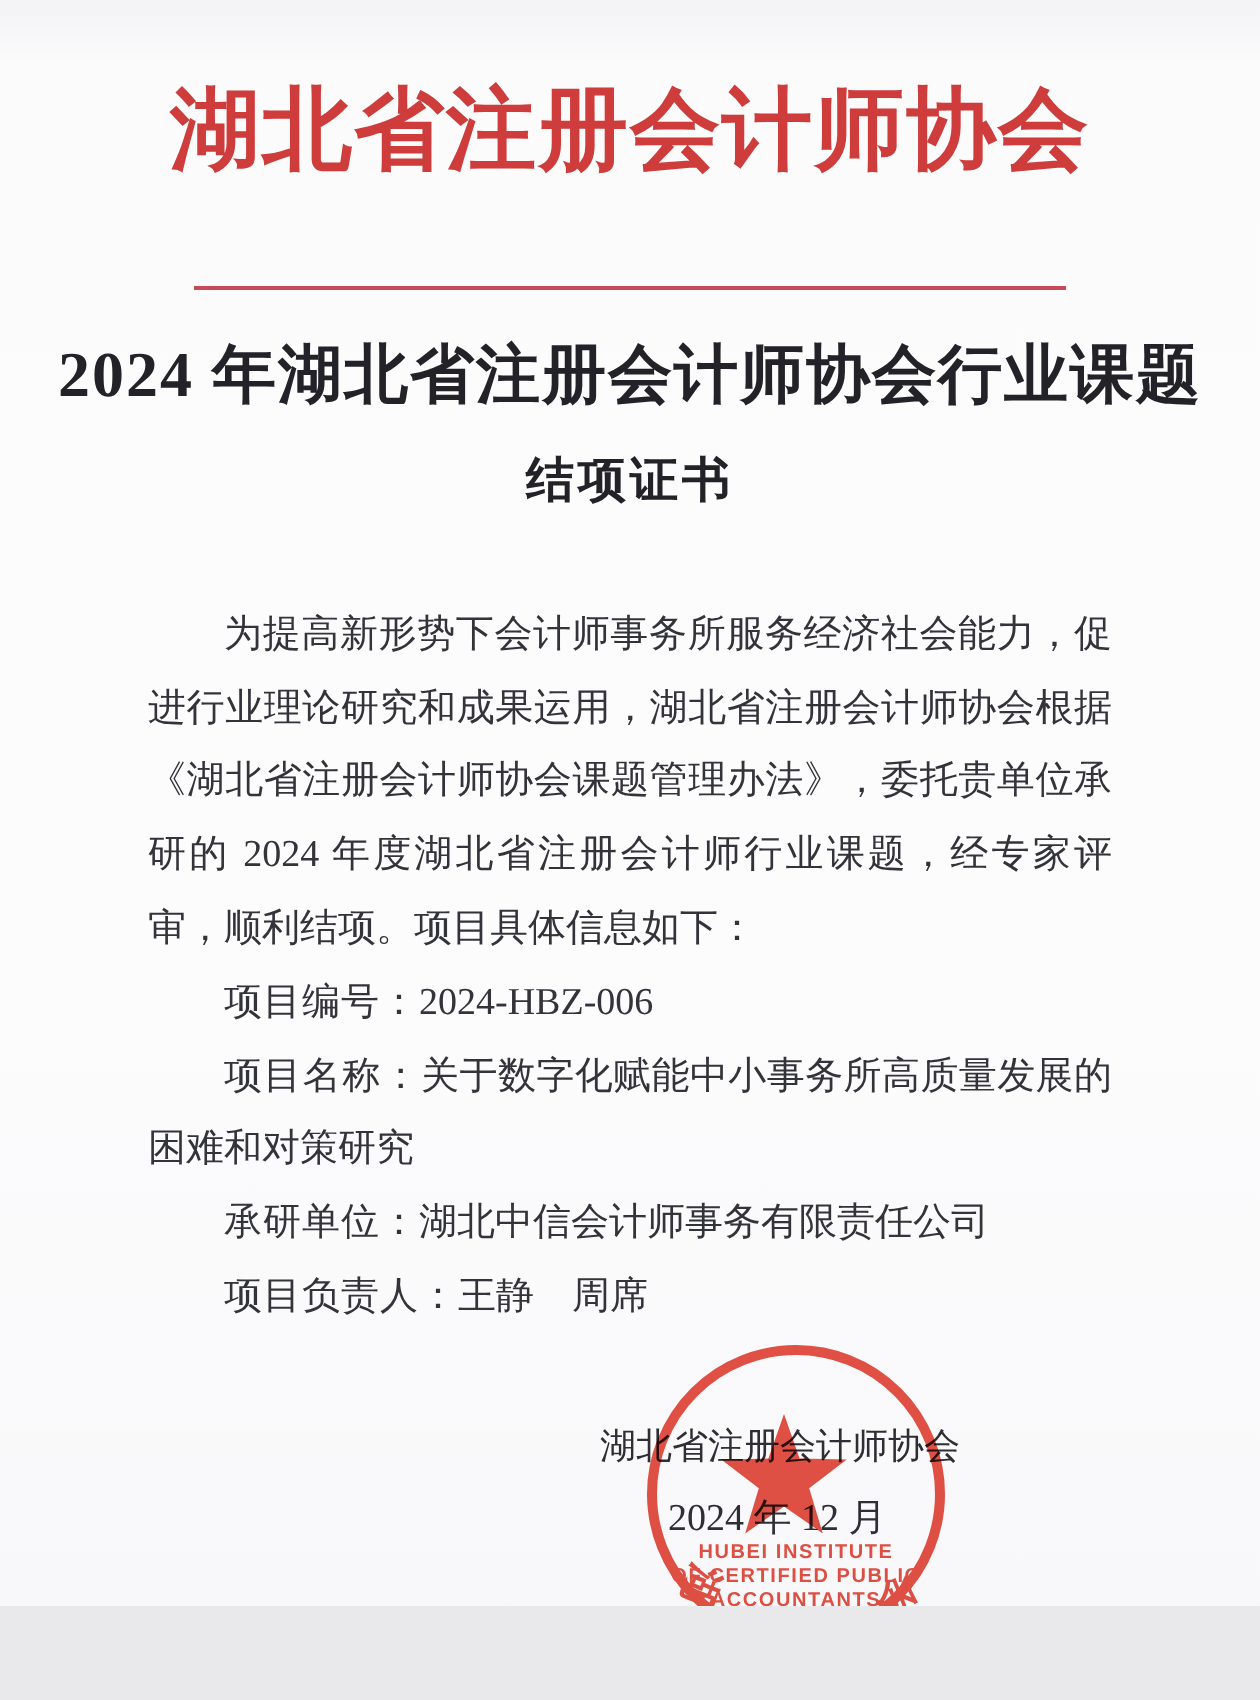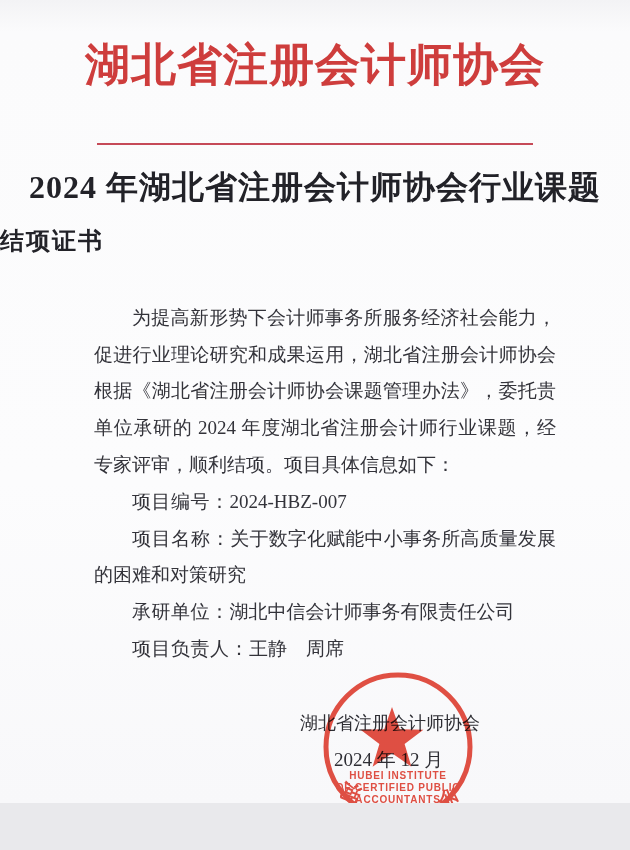--- a/index.html
+++ b/index.html
@@ -30,29 +30,29 @@
     margin:27px 0 0 0;
     text-align:center;
     font-size:32px;
     font-weight:bold;
     letter-spacing:1px;
     line-height:30px;
     color:#222228;
   }
   .doc-title-line2{
     margin:24px 0 0 0;
-    text-align:left;
+    text-align:center;
     font-size:24px;
     font-weight:bold;
     letter-spacing:2px;
     line-height:30px;
     color:#222228;
   }
   .content{
-    margin:44px 74px 0 94px;
+    margin:44px 74px 0 74px;
     font-size:19px;
     line-height:36.8px;
     text-align:justify;
   }
   .content p{margin:0;text-indent:2em;}
   .detail-label{letter-spacing:0.5px;}
   .signature{
     position:absolute;
     left:300px;top:712px;
     font-size:18px;
@@ -88,21 +88,21 @@
 
   <div class="letterhead">湖北省注册会计师协会</div>
 
   <div class="rule"></div>
 
   <div class="doc-title-line1">2024 年湖北省注册会计师协会行业课题</div>
   <div class="doc-title-line2">结项证书</div>
 
   <div class="content">
     <p>为提高新形势下会计师事务所服务经济社会能力，促进行业理论研究和成果运用，湖北省注册会计师协会根据《湖北省注册会计师协会课题管理办法》，委托贵单位承研的 2024 年度湖北省注册会计师行业课题，经专家评审，顺利结项。项目具体信息如下：</p>
-    <p><span class="detail-label">项目编号：</span><span>2024-HBZ-007</span></p>
+    <p><span class="detail-label">项目编号：</span><span>2024-HBZ-006</span></p>
     <p><span class="detail-label">项目名称：</span><span>关于数字化赋能中小事务所高质量发展的困难和对策研究</span></p>
     <p><span class="detail-label">承研单位：</span><span>湖北中信会计师事务有限责任公司</span></p>
     <p><span class="detail-label">项目负责人：</span><span>王静　周席</span></p>
   </div>
 
   <div class="signature">
     <div>湖北省注册会计师协会</div>
     <div class="sig-date">2024 年 12 月</div>
   </div>
 

